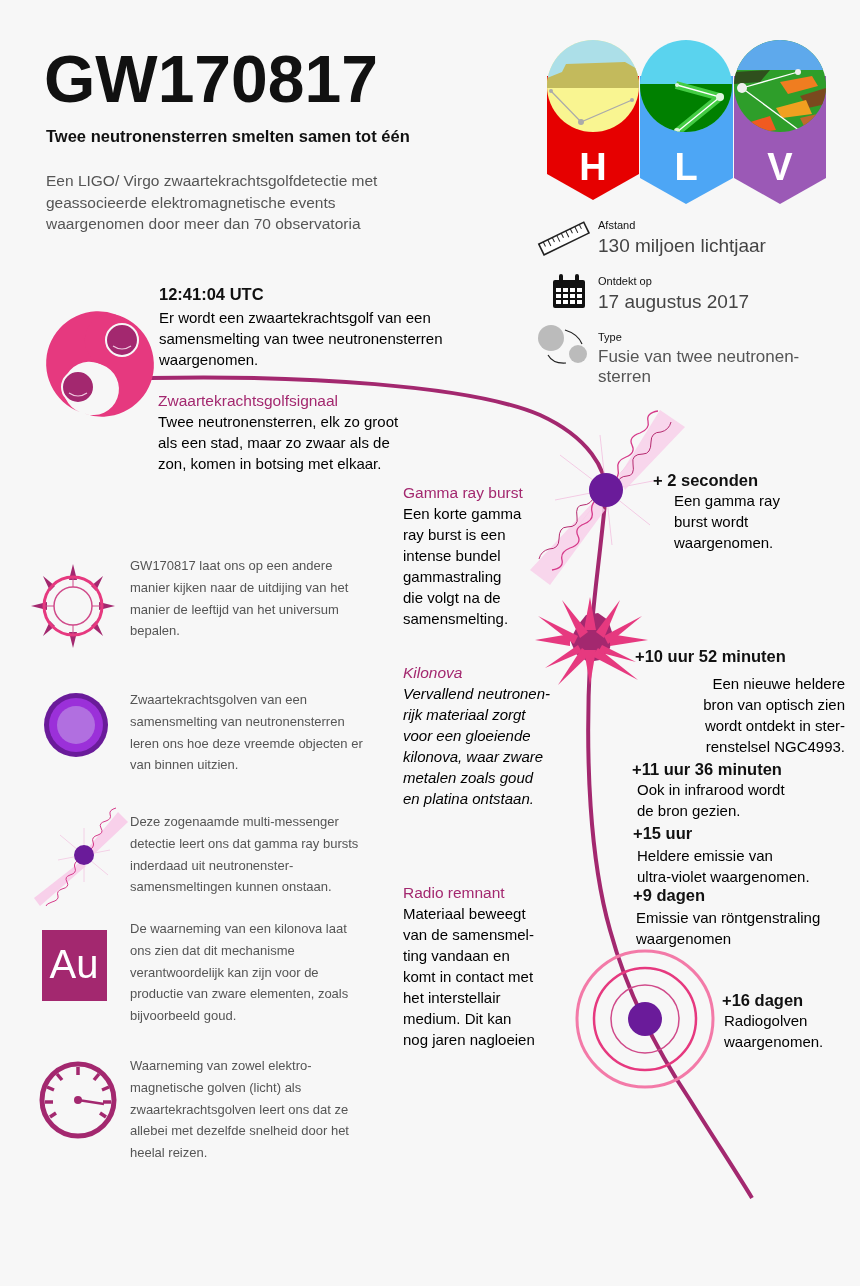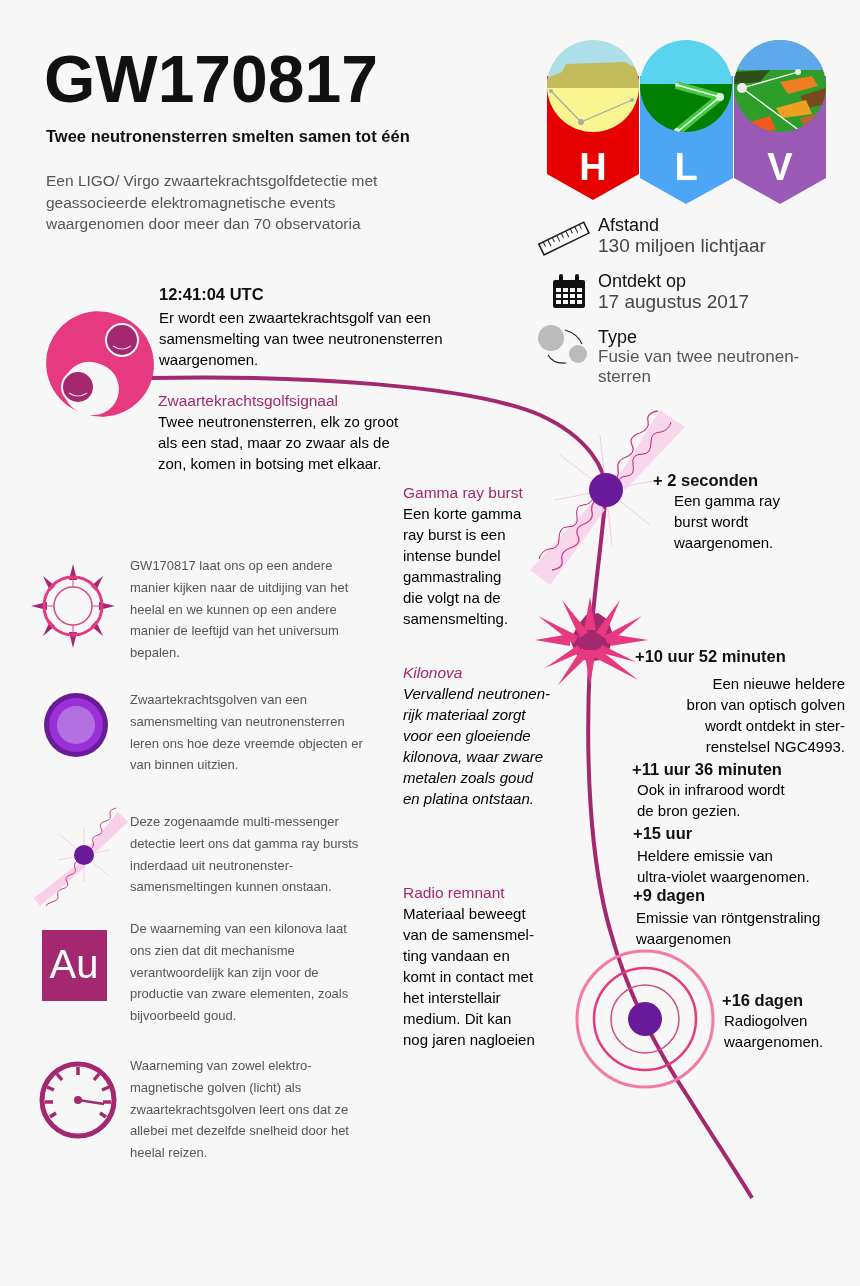--- a/index.html
+++ b/index.html
@@ -7,21 +7,21 @@
          font-family:"Liberation Sans", "DejaVu Sans", sans-serif; color:#222; }
   #bg-svg { position:absolute; left:0; top:0; width:860px; height:1286px; z-index:0; }
   .txt { position:absolute; z-index:2; }
   .title { left:44px; top:46px; font-size:66px; font-weight:bold; color:#111; letter-spacing:0px; line-height:1; }
   .subtitle { left:46px; top:127px; font-size:16.5px; font-weight:bold; color:#111; }
   .intro { left:46px; top:170px; width:380px; font-size:15.5px; line-height:21.5px; color:#555; }
   .h-black { font-size:16.5px; font-weight:bold; color:#111; line-height:20px; }
   .h-pink { font-size:15.5px; color:#a3286f; line-height:20px; }
   .body-txt { font-size:15px; color:#000000; line-height:21px; }
   .side-txt { font-size:13px; color:#555; line-height:21.8px; }
-  .fact-label { font-size:18px; color:#111; line-height:20px; }
+  .fact-label { font-size:11px; color:#111; line-height:20px; }
   .fact-value { font-size:19px; color:#444; line-height:22px; }
   .fact-value-sm { font-size:17px; color:#555; line-height:20px; }
 </style>
 </head>
 <body>
 
 <svg id="bg-svg" viewBox="0 0 860 1286" xmlns="http://www.w3.org/2000/svg">
 
   <path d="M150 378 C 300 375, 470 385, 540 415 C 590 438, 606 470, 606 492 C 600 560, 590 620, 590 660 C 585 760, 590 860, 610 930 C 625 985, 650 1040, 690 1100 C 715 1140, 735 1170, 752 1198" fill="none" stroke="#a3286f" stroke-width="4"></path>
 
@@ -301,21 +301,21 @@
     <div>kilonova, waar zware</div>
     <div>metalen zoals goud</div>
     <div>en platina ontstaan.</div>
   </div>
 </div>
 
 <div class="txt" style="left:635px; top:646px; width:210px;">
   <div class="h-black">+10 uur 52 minuten</div>
   <div class="body-txt" style="padding-left:2px; margin-top:7px;text-align:right;">
     <div>Een nieuwe heldere</div>
-    <div>bron van optisch golven</div>
+    <div>bron van optisch zien</div>
     <div>wordt ontdekt in ster-</div>
     <div>renstelsel NGC4993.</div>
   </div>
 </div>
 
 <div class="txt" style="left:632px; top:759px; width:210px;">
   <div class="h-black">+11 uur 36 minuten</div>
   <div class="body-txt" style="padding-left:5px;">
     <div>Ook in infrarood wordt</div>
     <div>de bron gezien.</div>
@@ -355,21 +355,20 @@
   <div class="h-black">+16 dagen</div>
   <div class="body-txt" style="padding-left:2px;">
     <div>Radiogolven</div>
     <div>waargenomen.</div>
   </div>
 </div>
 
 <div class="txt side-txt" style="left:130px; top:555px; width:250px;">
   <div>GW170817 laat ons op een andere</div>
   <div>manier kijken naar de uitdijing van het</div>
-  <div>heelal en we kunnen op een andere</div>
   <div>manier de leeftijd van het universum</div>
   <div>bepalen.</div>
 </div>
 <div class="txt side-txt" style="left:130px; top:689px; width:250px;">
   <div>Zwaartekrachtsgolven van een</div>
   <div>samensmelting van neutronensterren</div>
   <div>leren ons hoe deze vreemde objecten er</div>
   <div>van binnen uitzien.</div>
 </div>
 <div class="txt side-txt" style="left:130px; top:811px; width:250px;">

